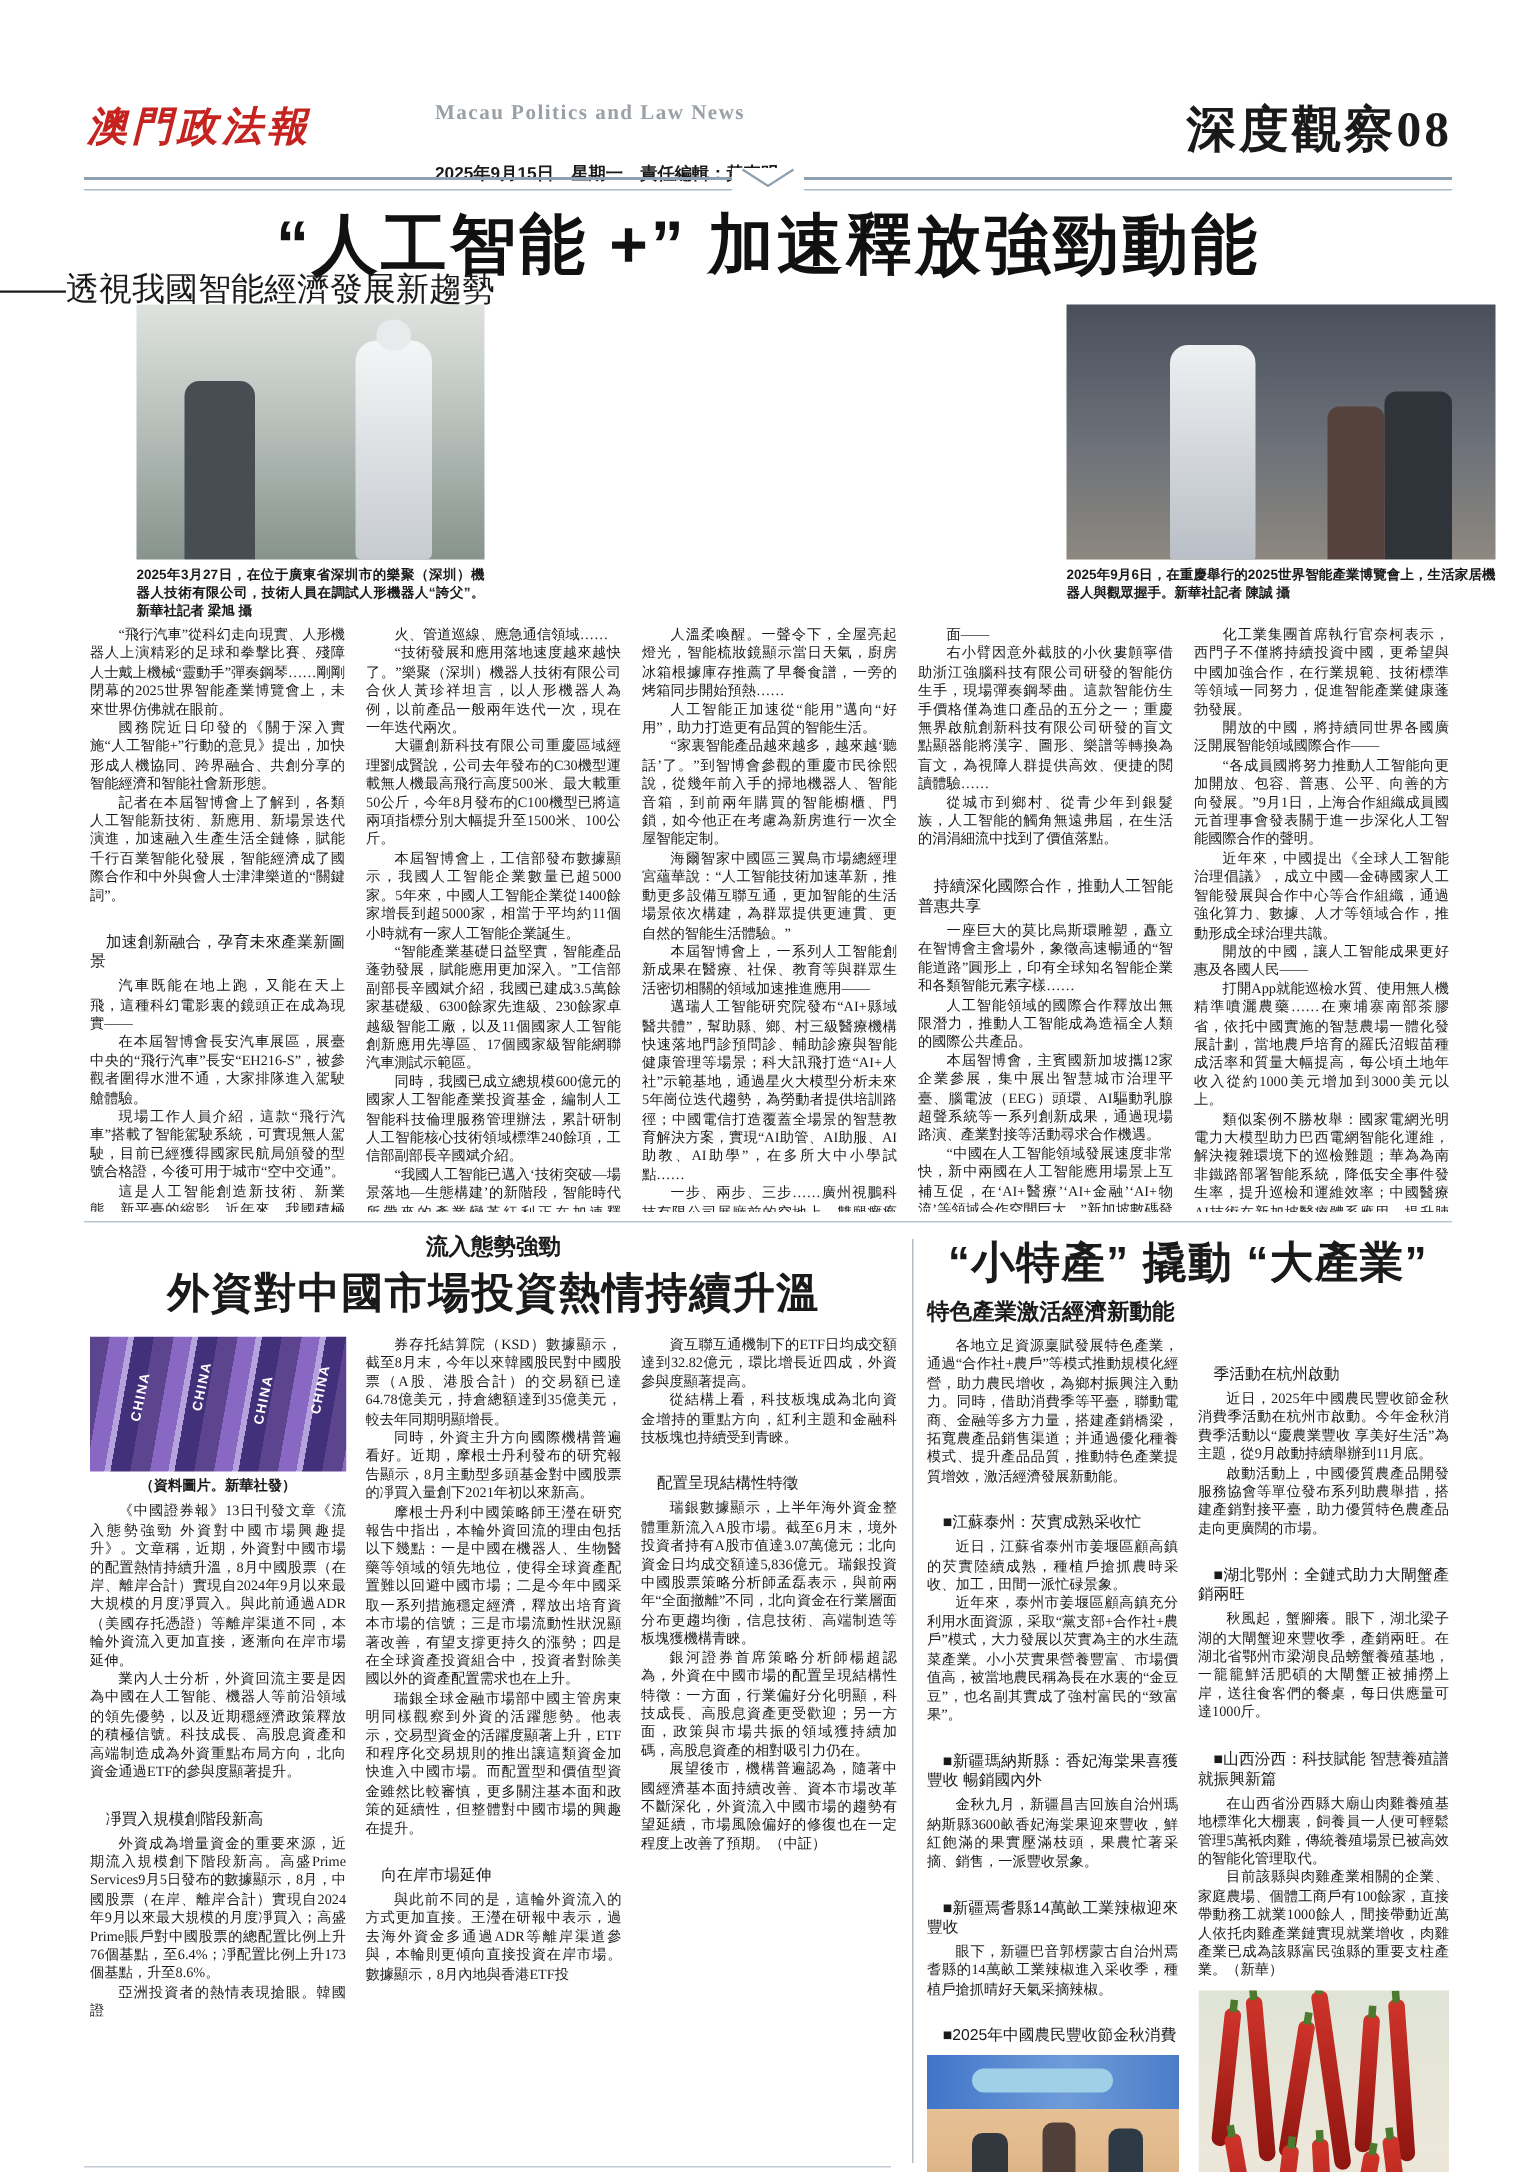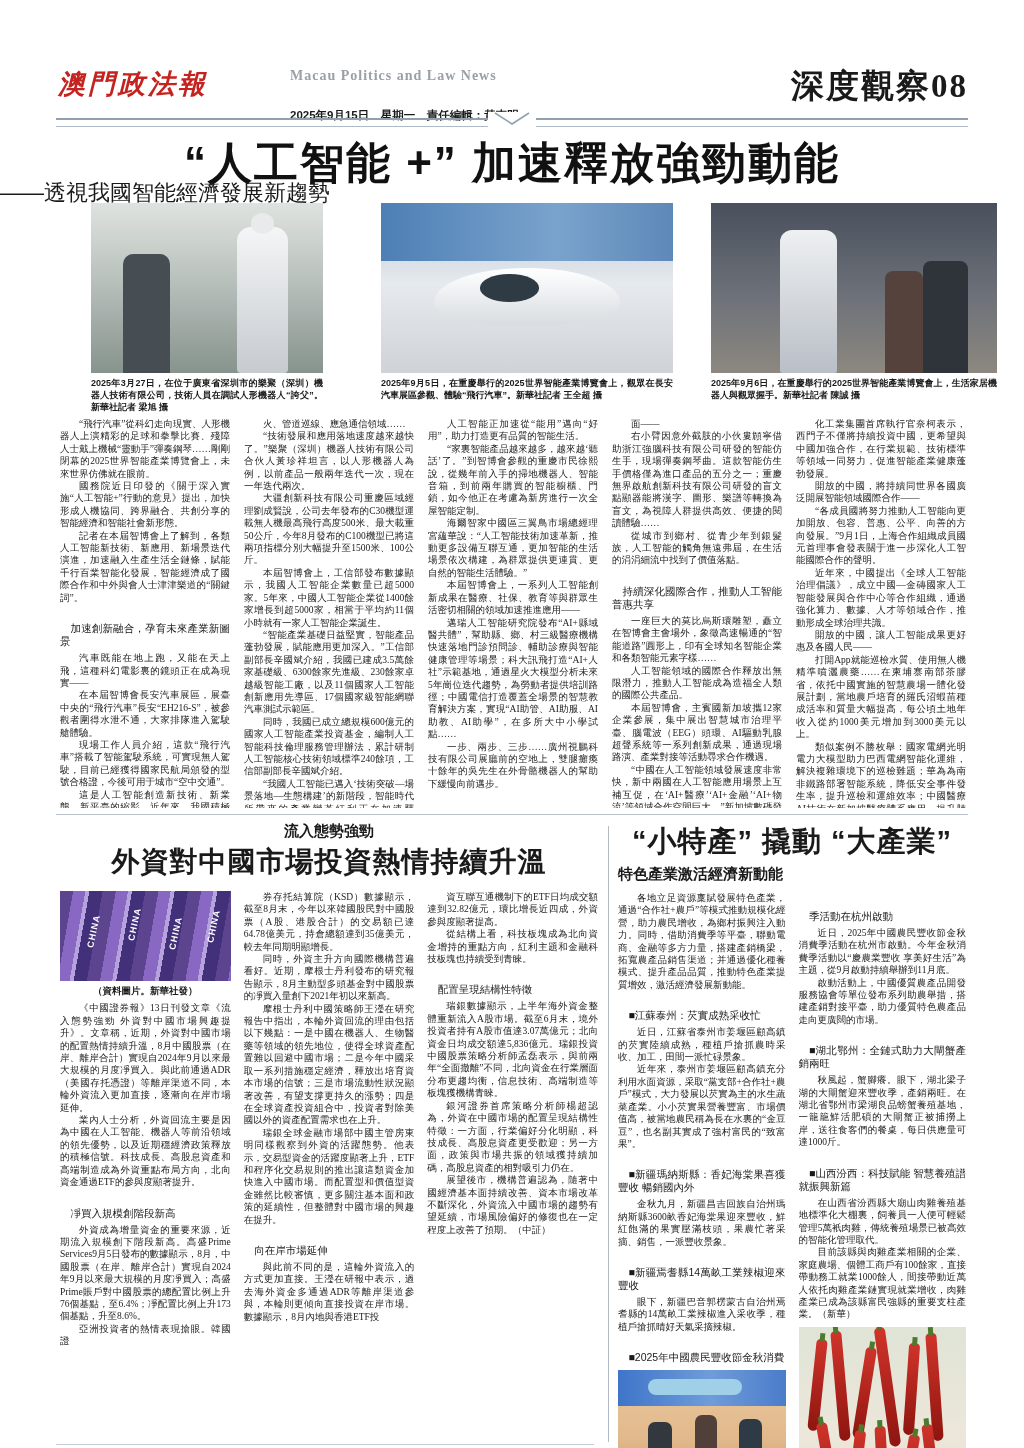--- a/index.html
+++ b/index.html
@@ -115,28 +115,20 @@
 
   <div class="photos-band">
     <figure class="fig fig1">
       <div class="ph">
         <div class="shape person1"></div>
         <div class="shape robot1"></div>
         <div class="shape robot1head"></div>
       </div>
       <figcaption>2025年3月27日，在位于廣東省深圳市的樂聚（深圳）機器人技術有限公司，技術人員在調試人形機器人“誇父”。新華社記者 梁旭 攝</figcaption>
     </figure>
-    <figure class="fig fig2">
-      <div class="ph">
-        <div class="shape backdrop2"></div>
-        <div class="shape evtol"></div>
-        <div class="shape evtolglass"></div>
-      </div>
-      <figcaption>2025年9月5日，在重慶舉行的2025世界智能產業博覽會上，觀眾在長安汽車展區參觀、體驗“飛行汽車”。新華社記者 王全超 攝</figcaption>
-    </figure>
     <figure class="fig fig3">
       <div class="ph">
         <div class="shape robot3"></div>
         <div class="shape crowd3a"></div>
         <div class="shape crowd3b"></div>
       </div>
       <figcaption>2025年9月6日，在重慶舉行的2025世界智能產業博覽會上，生活家居機器人與觀眾握手。新華社記者 陳誠 攝</figcaption>
     </figure>
   </div>
 
@@ -154,20 +146,21 @@
     <div class="col">
         <p class="para">火、管道巡線、應急通信領域……</p>
         <p class="para">“技術發展和應用落地速度越來越快了。”樂聚（深圳）機器人技術有限公司合伙人黃珍祥坦言，以人形機器人為例，以前產品一般兩年迭代一次，現在一年迭代兩次。</p>
         <p class="para">大疆創新科技有限公司重慶區域經理劉成賢說，公司去年發布的C30機型運載無人機最高飛行高度500米、最大載重50公斤，今年8月發布的C100機型已將這兩項指標分別大幅提升至1500米、100公斤。</p>
         <p class="para">本屆智博會上，工信部發布數據顯示，我國人工智能企業數量已超5000家。5年來，中國人工智能企業從1400餘家增長到超5000家，相當于平均約11個小時就有一家人工智能企業誕生。</p>
         <p class="para">“智能產業基礎日益堅實，智能產品蓬勃發展，賦能應用更加深入。”工信部副部長辛國斌介紹，我國已建成3.5萬餘家基礎級、6300餘家先進級、230餘家卓越級智能工廠，以及11個國家人工智能創新應用先導區、17個國家級智能網聯汽車測試示範區。</p>
         <p class="para">同時，我國已成立總規模600億元的國家人工智能產業投資基金，編制人工智能科技倫理服務管理辦法，累計研制人工智能核心技術領域標準240餘項，工信部副部長辛國斌介紹。</p>
         <p class="para">“我國人工智能已邁入‘技術突破—場景落地—生態構建’的新階段，智能時代所帶來的產業變革紅利正在加速釋放。”國家數據局局長劉烈宏說。</p>
       </div>
     <div class="col">
+        <p class="para">人溫柔喚醒。一聲令下，全屋亮起燈光，智能梳妝鏡顯示當日天氣，廚房冰箱根據庫存推薦了早餐食譜，一旁的烤箱同步開始預熱……</p>
         <p class="para">人工智能正加速從“能用”邁向“好用”，助力打造更有品質的智能生活。</p>
         <p class="para">“家裏智能產品越來越多，越來越‘聽話’了。”到智博會參觀的重慶市民徐熙說，從幾年前入手的掃地機器人、智能音箱，到前兩年購買的智能櫥櫃、門鎖，如今他正在考慮為新房進行一次全屋智能定制。</p>
         <p class="para">海爾智家中國區三翼鳥市場總經理宮蘊華說：“人工智能技術加速革新，推動更多設備互聯互通，更加智能的生活場景依次構建，為群眾提供更連貫、更自然的智能生活體驗。”</p>
         <p class="para">本屆智博會上，一系列人工智能創新成果在醫療、社保、教育等與群眾生活密切相關的領域加速推進應用——</p>
         <p class="para">邁瑞人工智能研究院發布“AI+縣域醫共體”，幫助縣、鄉、村三級醫療機構快速落地門診預問診、輔助診療與智能健康管理等場景；科大訊飛打造“AI+人社”示範基地，通過星火大模型分析未來5年崗位迭代趨勢，為勞動者提供培訓路徑；中國電信打造覆蓋全場景的智慧教育解決方案，實現“AI助管、AI助服、AI助教、AI助學”，在多所大中小學試點……</p>
         <p class="para">一步、兩步、三步……廣州視鵬科技有限公司展廳前的空地上，雙腿癱瘓十餘年的吳先生在外骨骼機器人的幫助下緩慢向前邁步。</p>
       </div>
     <div class="col">
         <p class="para">面——</p>
         <p class="para">右小臂因意外截肢的小伙婁頠寧借助浙江強腦科技有限公司研發的智能仿生手，現場彈奏鋼琴曲。這款智能仿生手價格僅為進口產品的五分之一；重慶無界啟航創新科技有限公司研發的盲文點顯器能將漢字、圖形、樂譜等轉換為盲文，為視障人群提供高效、便捷的閱讀體驗……</p>

